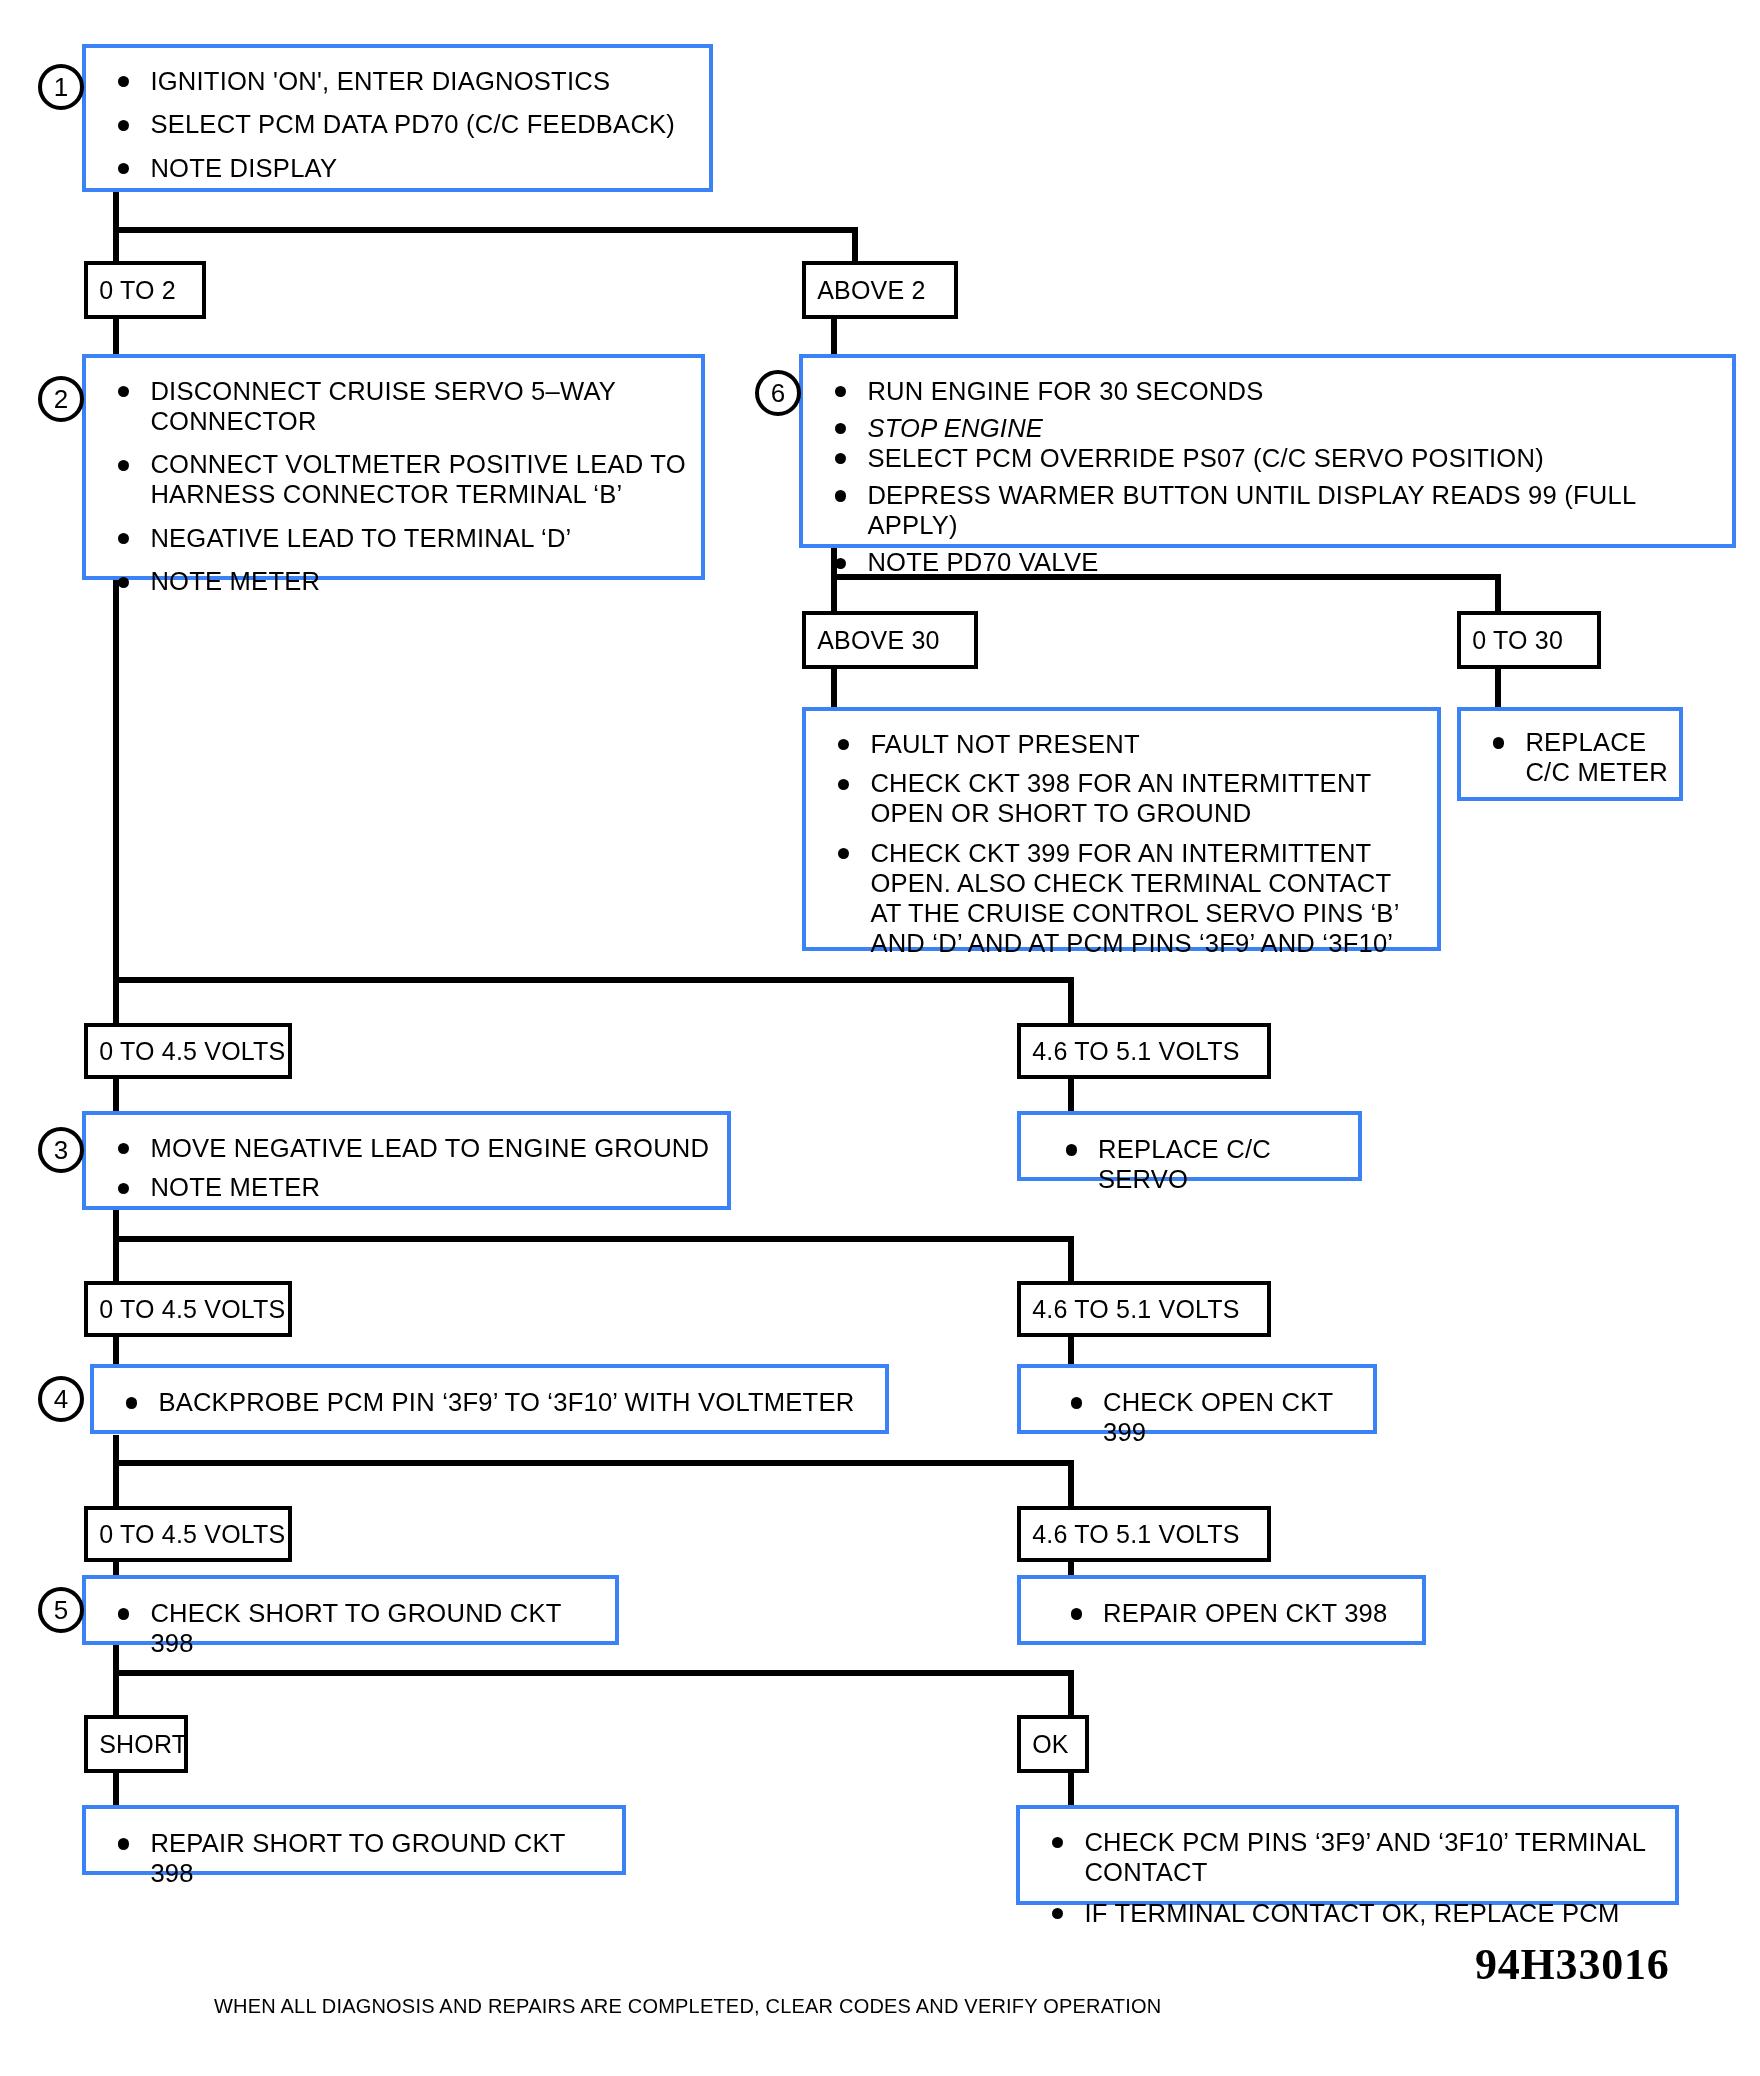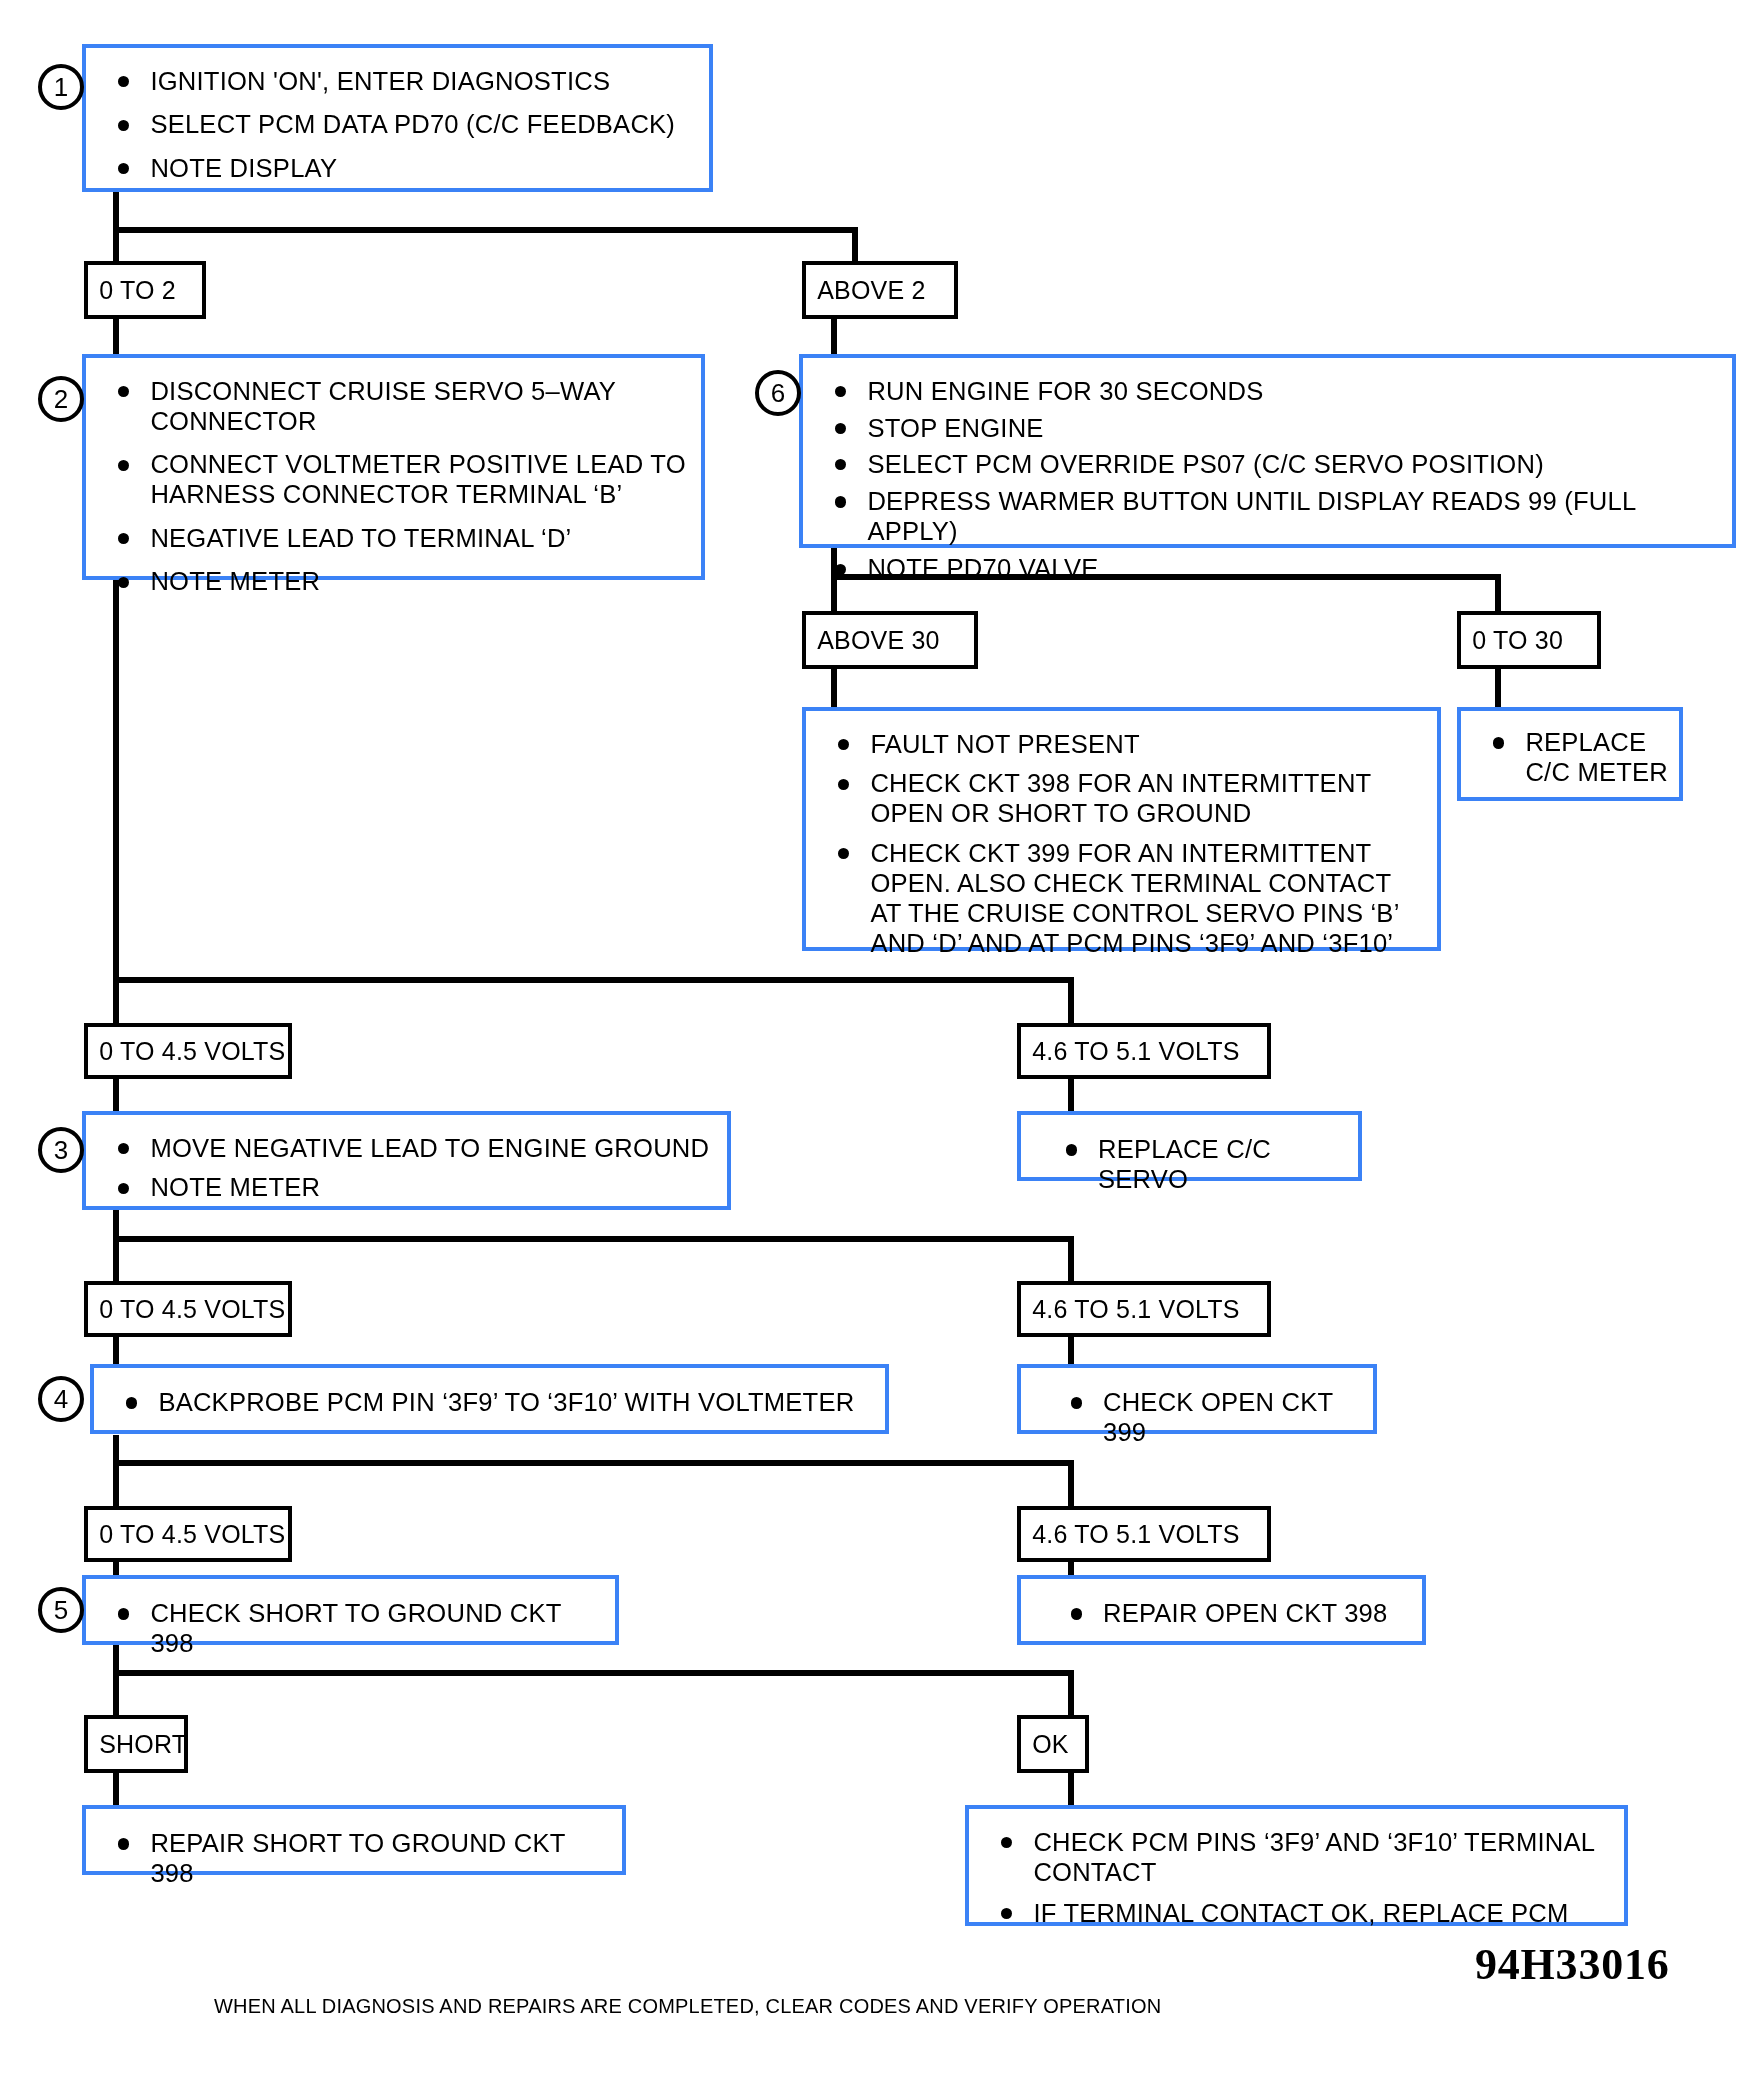--- a/index.html
+++ b/index.html
@@ -74,21 +74,21 @@
       <li>NOTE METER</li>
     </ul>
   </div>
 
   <div class="circ" style="left:755px;top:370px;width:46px;height:46px;">
     <span>6</span>
   </div>
   <div class="box boxpad" style="left:799px;top:354px;width:937px;height:194px;">
     <ul class="items tight" style="line-height:30px;">
       <li style="margin-bottom:7.2px;">RUN ENGINE FOR 30 SECONDS</li>
-      <li style="margin-bottom:6px;">STOP ENGINE</li>
+      <li style="margin-bottom:0;font-style:italic;">STOP ENGINE</li>
       <li style="margin-bottom:7.2px;">SELECT PCM OVERRIDE PS07 (C/C SERVO POSITION)</li>
       <li style="margin-bottom:7.2px;">DEPRESS WARMER BUTTON UNTIL DISPLAY READS 99  (FULL APPLY)</li>
       <li>NOTE PD70 VALVE</li>
     </ul>
   </div>
 
   <div class="vl" style="left:831px;top:548px;height:32px;"></div>
   <div class="hl" style="left:831px;top:574px;width:670px;"></div>
   <div class="vl" style="left:831px;top:574px;height:38px;"></div>
   <div class="vl" style="left:1495px;top:574px;height:38px;"></div>
@@ -221,21 +221,21 @@
   </div>
 
   <div class="vl" style="left:113px;top:1771px;height:37px;"></div>
   <div class="vl" style="left:1068px;top:1771px;height:37px;"></div>
 
   <div class="box" style="left:82px;top:1805px;width:544px;height:70px;padding:19px 8px 0 14.4px;">
     <ul class="items">
       <li>REPAIR SHORT TO GROUND CKT 398</li>
     </ul>
   </div>
-  <div class="box boxpad" style="left:965px;top:1805px;width:663px;height:121px;">
+  <div class="box boxpad" style="left:1016px;top:1805px;width:663px;height:100px;">
     <ul class="items" style="line-height:30px;">
       <li style="margin-bottom:11.2px;">CHECK PCM PINS ‘3F9’ AND ‘3F10’ TERMINAL CONTACT</li>
       <li>IF TERMINAL CONTACT OK, REPLACE PCM</li>
     </ul>
   </div>
 
   <div id="figid" style="left:1475px;top:1939px;">94H33016</div>
   <div id="footer" style="left:214px;top:1995px;">WHEN ALL DIAGNOSIS AND REPAIRS ARE COMPLETED, CLEAR CODES AND VERIFY OPERATION</div>
 
 </div>

